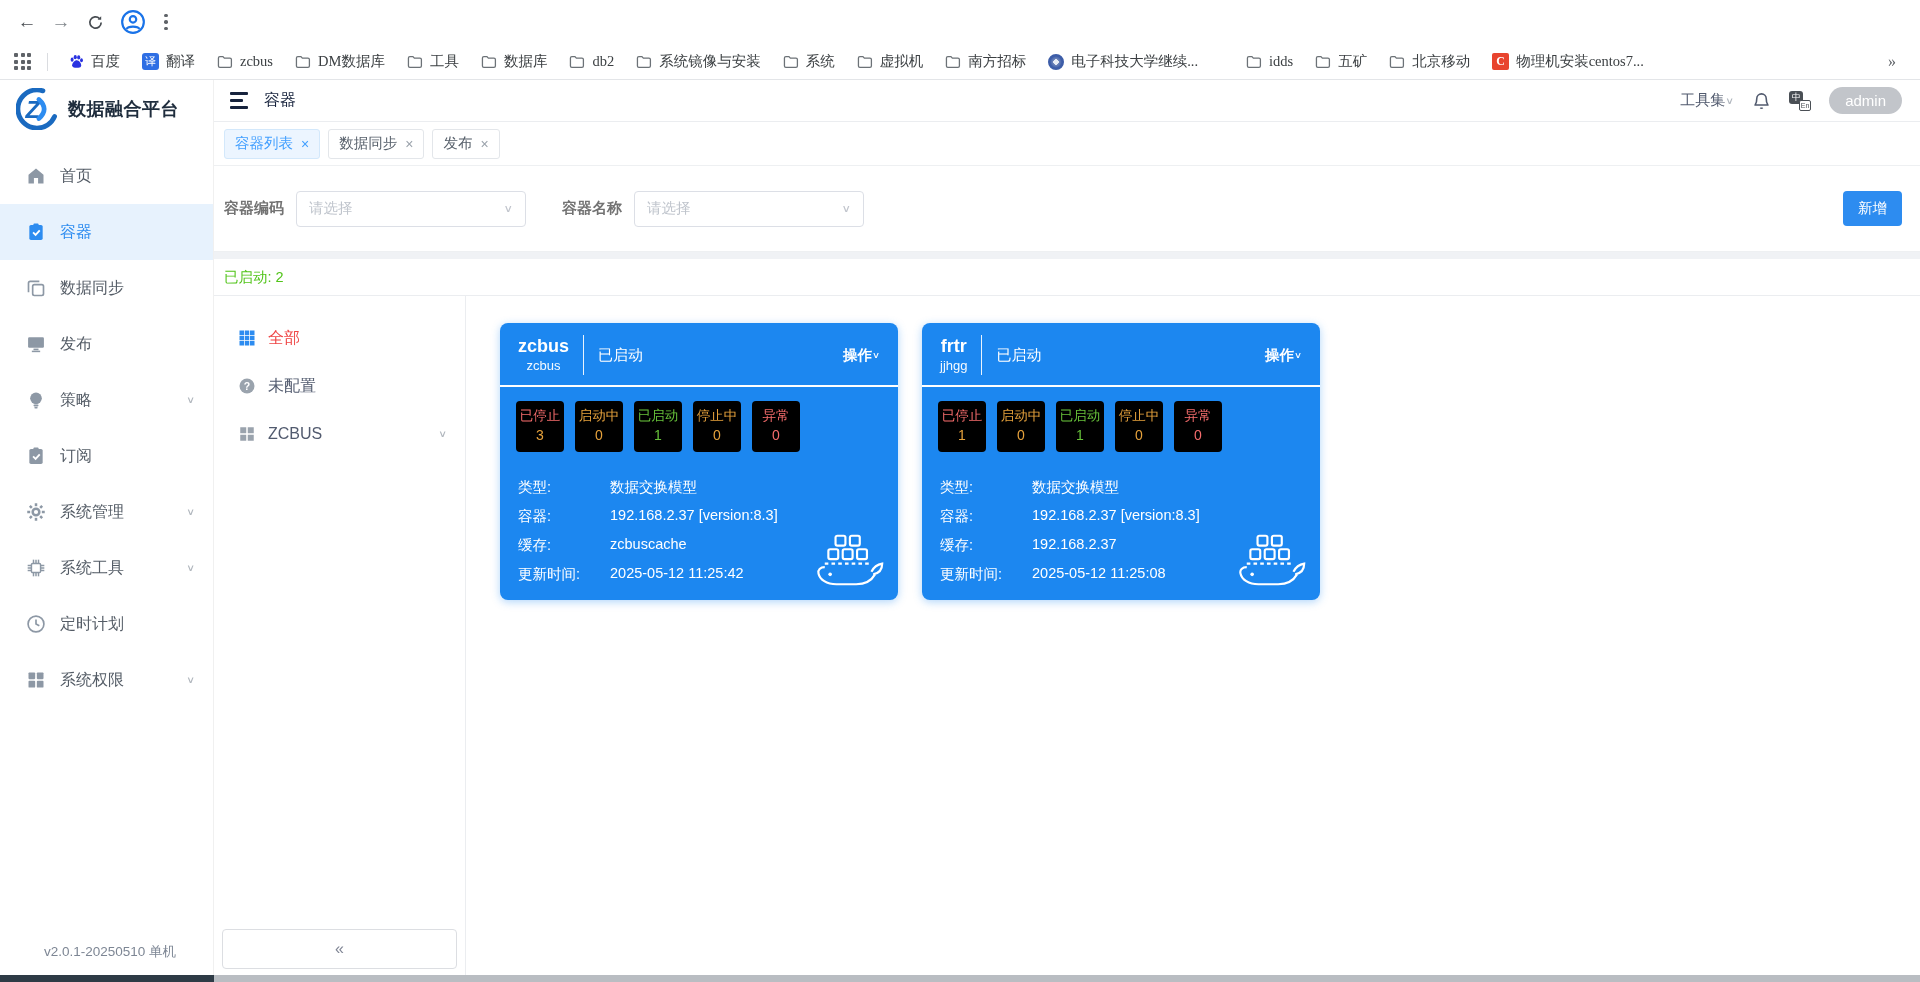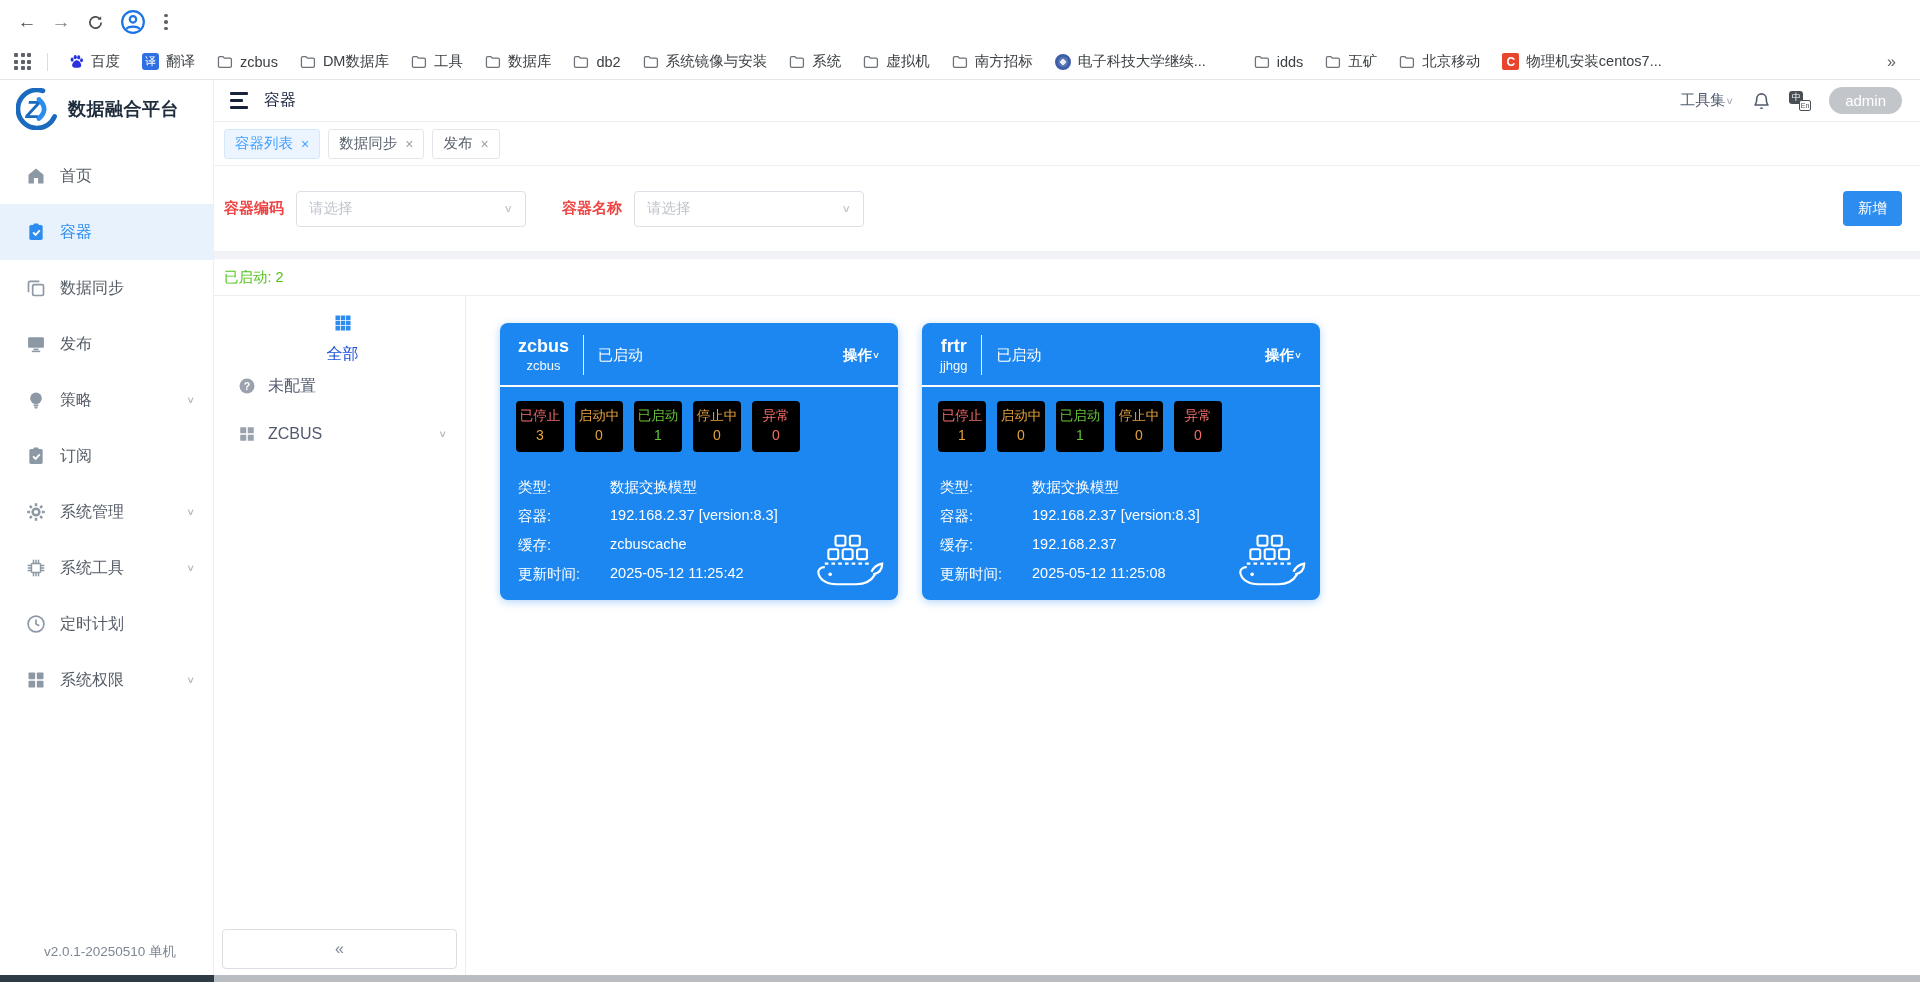--- a/index.html
+++ b/index.html
@@ -17,21 +17,21 @@
     padding:4px 12px 4px 8px; font-size:14px; color:#3c4043; margin-left:-6px; }
   .url-text { font-size:15px; color:#202124; margin-left:10px; letter-spacing:.2px; }
   .addr-spacer { flex:1; }
   .addr-icon { width:28px; height:28px; display:flex; align-items:center; justify-content:center;
     color:#5f6368; font-size:17px; }
   .avatar-btn { width:30px; height:30px; margin:0 6px; display:flex; align-items:center; justify-content:center; }
   .dots { display:flex; flex-direction:column; gap:3px; padding:0 10px; }
   .dots i { width:3.5px; height:3.5px; background:#5f6368; border-radius:50%; }
 
   .bookmarks-bar { height:36px; background:#fff; border-bottom:1px solid #e3e5e8;
-    display:flex; align-items:center; padding:0 14px; gap:4px; }
+    display:flex; align-items:center; padding:0 14px; gap:4px;font-family:Liberation Serif, serif; }
   .apps-grid { display:grid; grid-template-columns:repeat(3,4px); grid-gap:2.5px; margin-right:10px; }
   .apps-grid i { width:4px; height:4px; background:#5f6368; border-radius:1px; }
   .bm-divider { width:1px; height:18px; background:#dadce0; margin:0 8px 0 2px; }
   .bm-item { display:flex; align-items:center; gap:7px; padding:5px 9px; border-radius:6px;
     font-size:14.5px; color:#3c4043; white-space:nowrap; cursor:pointer; }
   .bm-overflow { margin-left:auto; color:#5f6368; font-size:16px; padding:0 10px; cursor:pointer; }
   .icon-translate { width:17px; height:17px; background:#2f6fe4; border-radius:3px; color:#fff;
     font-size:11px; display:flex; align-items:center; justify-content:center; }
   .icon-c { width:17px; height:17px; background:#e8442e; border-radius:2px; color:#fff;
     font-size:12px; font-weight:bold; display:flex; align-items:center; justify-content:center; }
@@ -70,37 +70,37 @@
   .admin-pill { background:#c2c5ca; color:#fff; font-size:15px; padding:5px 16px; border-radius:15px; cursor:pointer; }
 
   .tab-strip { height:44px; display:flex; align-items:center; gap:8px; padding:0 10px; border-bottom:1px solid #eef0f2; }
   .tag { display:flex; align-items:center; gap:8px; height:30px; padding:0 10px; font-size:14.5px;
     background:#fff; border:1px solid #e3e6ea; border-radius:3px; color:#57606b; cursor:pointer; }
   .tag .x { color:#9aa2ab; font-size:14px; }
   .tag.active { background:#ecf5ff; border-color:#d3e8fb; color:#409eff; }
   .tag.active .x { color:#409eff; }
 
   .filter-bar { height:86px; display:flex; align-items:center; padding:0 18px 0 10px; border-bottom:1px solid #eef0f2; }
-  .f-label { font-size:15px; font-weight:bold; color:#ef4444; margin-right:12px; }
+  .f-label { font-size:15px; font-weight:bold; color:#737373; margin-right:12px; }
   .f-select { width:230px; height:36px; border:1px solid #dcdfe6; border-radius:4px; display:flex;
     align-items:center; padding:0 12px; margin-right:36px; cursor:pointer; background:#fff; }
   .f-select .ph { font-size:14.5px; color:#bfc4cc; flex:1; }
   .f-select .chev { color:#c0c4cc; font-size:13px; transform:scaleY(.8); }
   .add-btn { margin-left:auto; background:#2d8cf0; color:#fff; font-size:14.5px; padding:8px 15px;
     border:none; border-radius:4px; cursor:pointer; }
 
   .gray-gap { height:7px; background:#f0f2f5; }
 
   .content { flex:1; display:flex; flex-direction:column; min-height:0; }
   .summary-row { padding:9px 10px 8px; border-bottom:1px solid #ebedf0; font-size:14.5px; color:#52c41a; }
   .content-body { flex:1; display:flex; min-height:0; }
   .tree-panel { width:252px; border-right:1px solid #ebedf0; display:flex; flex-direction:column; padding-top:18px; }
   .tree-item { height:48px; display:flex; align-items:center; gap:12px; padding:0 18px 0 24px;
     font-size:16px; color:#515a6e; cursor:pointer; }
-  .tree-item.active { color:#1d4ed8;flex-direction:column; }
+  .tree-item.active { color:#ef4444; }
   .tree-item svg { flex:0 0 18px; }
   .tree-spacer { flex:1; }
   .collapse-box { margin:6px 8px 6px 8px; height:40px; border:1px solid #dcdee2; border-radius:4px;
     display:flex; align-items:center; justify-content:center; color:#808695; font-size:16px; cursor:pointer; }
 
   .cards-area { flex:1; padding:27px 20px 0 34px; display:flex; gap:24px; align-items:flex-start; overflow:hidden; }
   .card { width:398px; background:#1c87f0; border-radius:8px; color:#fff; position:relative;
     box-shadow:0 2px 8px rgba(28,135,240,.35); }
   .card-header { display:flex; align-items:center; padding:12px 18px 10px; border-bottom:2px solid #fff; }
   .card-title-block { text-align:center; }

